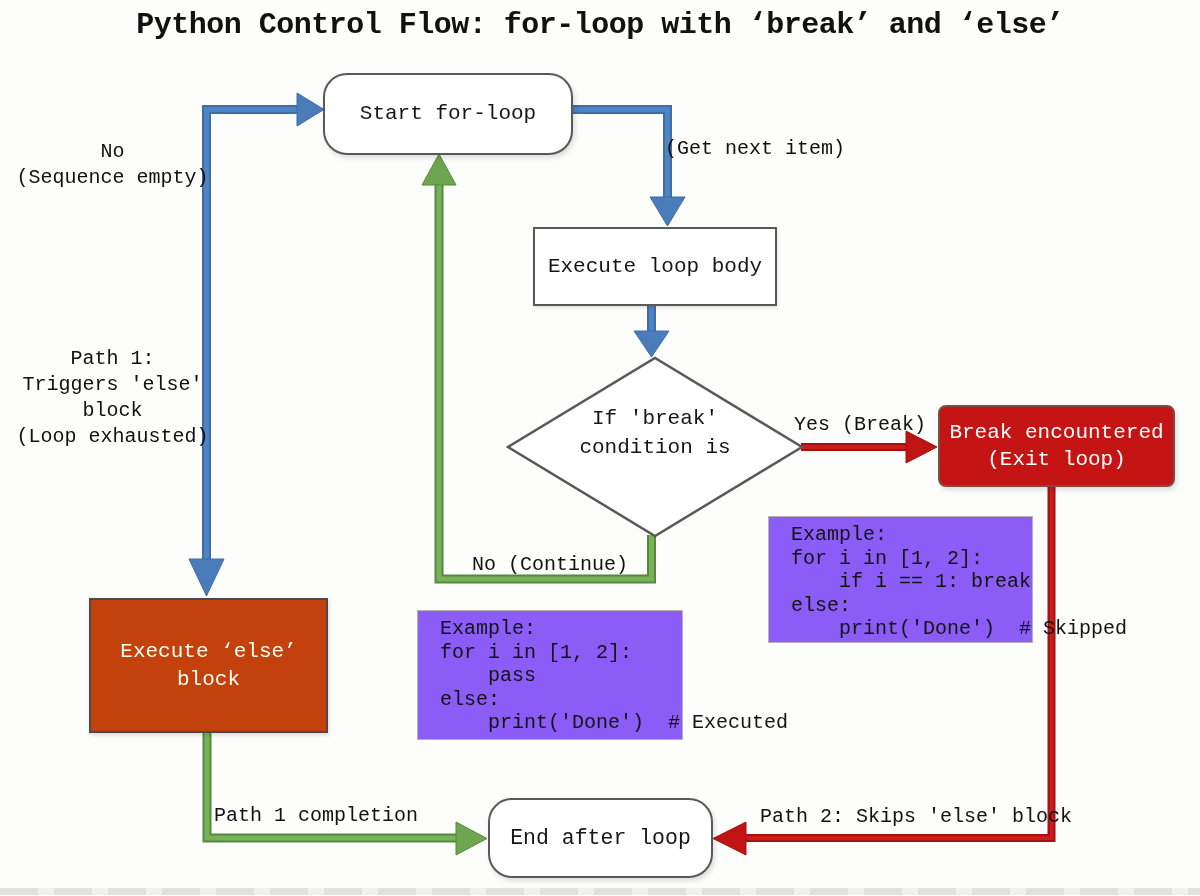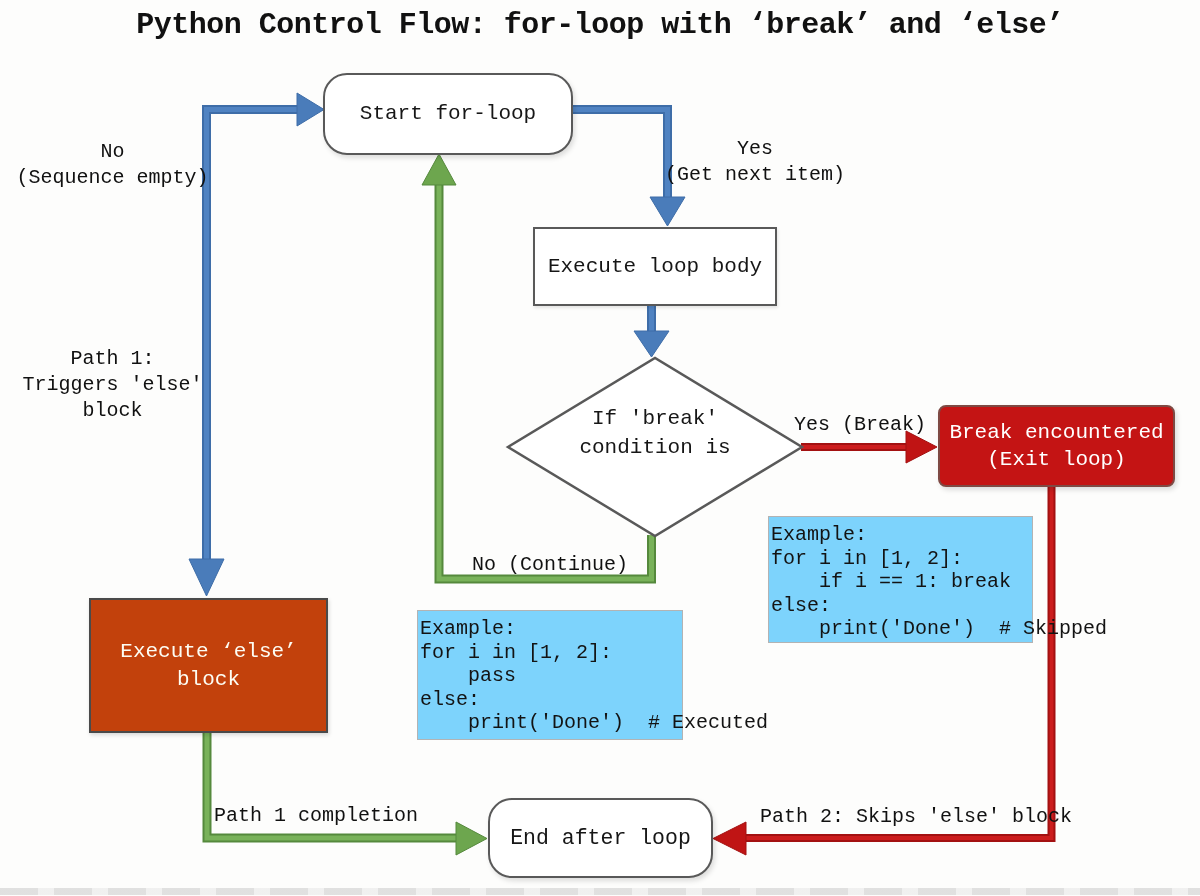--- a/index.html
+++ b/index.html
@@ -37,22 +37,22 @@
   }
   .edge-label{font-size:20px;line-height:26px;text-align:center;color:#111;}
   .lbl-no-seq{left:0;top:139px;width:225px;}
   .lbl-yes-next{left:650px;top:136px;width:210px;}
   .lbl-path1{left:0;top:346px;width:225px;}
   .lbl-yes-break{left:793px;top:412px;width:134px;white-space:nowrap;}
   .lbl-no-continue{left:455px;top:552px;width:190px;white-space:nowrap;}
   .lbl-path1-completion{left:214px;top:803px;width:195px;white-space:nowrap;}
   .lbl-path2{left:760px;top:804px;width:258px;white-space:nowrap;}
   .code-box{
-    background:#7dd3fc;border:1.5px solid #b3b3b3;box-sizing:border-box;
-    padding:6px 2px;font-size:20px;line-height:23.5px;color:#131313;
+    background:#8b5cf6;border:1.5px solid #b3b3b3;box-sizing:border-box;
+    padding:6px 22px;font-size:20px;line-height:23.5px;color:#131313;
   }
   .code-box .code-line{white-space:pre;}
   .code-mid{left:417px;top:610px;width:266px;height:130px;}
   .code-right{left:768px;top:516px;width:265px;height:127px;}
   .bottom-artifact{
     left:0;top:888px;width:1200px;height:7px;opacity:0.55;
     background:repeating-linear-gradient(90deg,#c9c9c9 0 38px,#e6e6e6 38px 54px);
   }
 </style>
 </head>
@@ -136,27 +136,27 @@
   <div class="abs edge-label lbl-no-seq">
     <div>No</div>
     <div>(Sequence empty)</div>
   </div>
 
   <div class="abs node rounded node-end">
     <div>End after loop</div>
   </div>
 
   <div class="abs edge-label lbl-yes-next">
-    <div>Yes</div>
     <div>(Get next item)</div>
   </div>
 
   <div class="abs edge-label lbl-path1">
     <div>Path 1:</div>
     <div>Triggers 'else' block</div>
+    <div>(Loop exhausted)</div>
   </div>
 
   <div class="abs edge-label lbl-yes-break">Yes (Break)</div>
   <div class="abs edge-label lbl-no-continue">No (Continue)</div>
   <div class="abs edge-label lbl-path1-completion">Path 1 completion</div>
   <div class="abs edge-label lbl-path2">Path 2: Skips 'else' block</div>
 
   <div class="abs code-box code-mid">
     <div class="code-line">Example:</div>
     <div class="code-line">for i in [1, 2]:</div>

